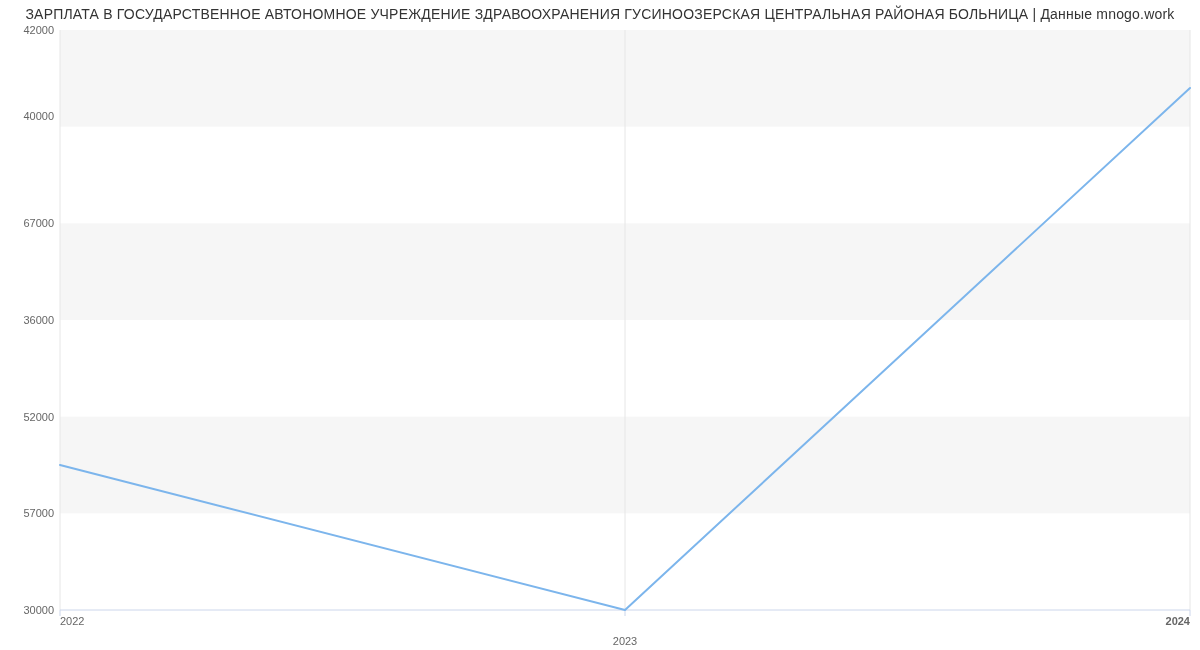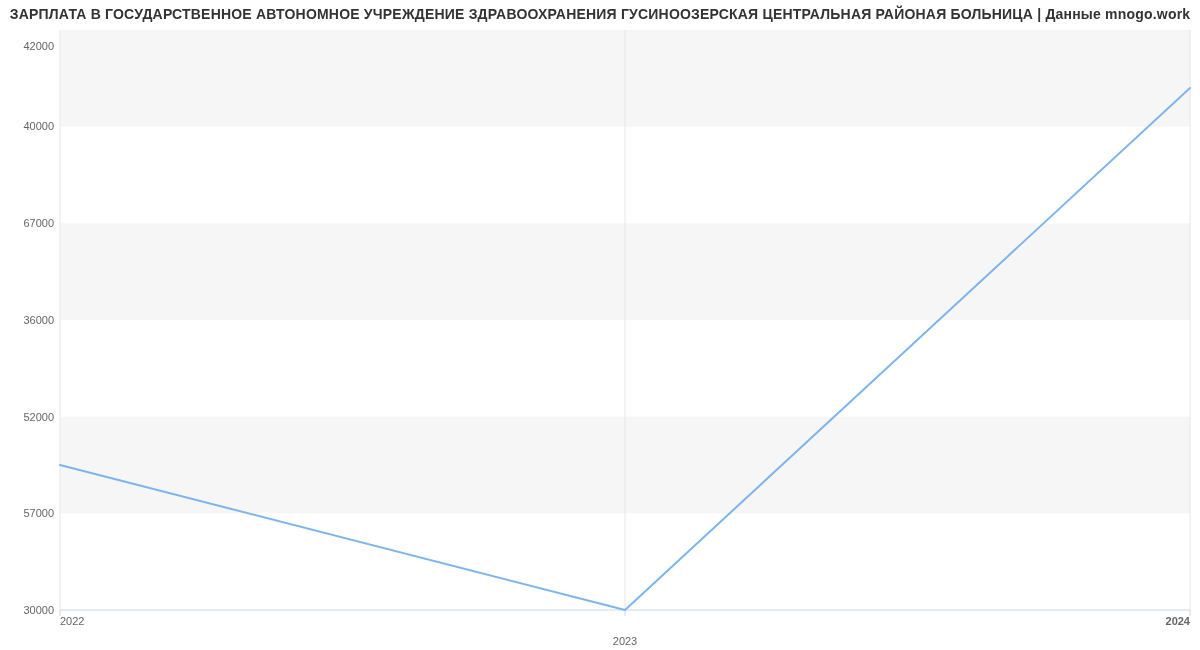--- a/index.html
+++ b/index.html
@@ -16,21 +16,21 @@
     width: 1200px;
     height: 650px;
   }
   .chart-title {
     position: absolute;
     top: 6px;
     left: 0;
     width: 100%;
     text-align: center;
     font-size: 14px;
-    font-weight: bold;
+    font-weight: normal;
     color: #333333;
     letter-spacing: 0.2px;
   }
   .plot-area {
     position: absolute;
     left: 60px;
     top: 30px;
     width: 1130px;
     height: 580px;
   }
@@ -63,22 +63,22 @@
 
 <div class="chart-container">
 
   <div class="chart-title">ЗАРПЛАТА В ГОСУДАРСТВЕННОЕ АВТОНОМНОЕ УЧРЕЖДЕНИЕ ЗДРАВООХРАНЕНИЯ ГУСИНООЗЕРСКАЯ ЦЕНТРАЛЬНАЯ РАЙОНАЯ БОЛЬНИЦА | Данные mnogo.work</div>
 
   <div class="y-tick-label" style="top:610px;">30000</div>
   <div class="y-tick-label" style="top:513.33px;">57000</div>
   <div class="y-tick-label" style="top:416.67px;">52000</div>
   <div class="y-tick-label" style="top:320px;">36000</div>
   <div class="y-tick-label" style="top:223.33px;">67000</div>
-  <div class="y-tick-label" style="top:126px;">40000</div>
-  <div class="y-tick-label" style="top:46px;">42000</div>
+  <div class="y-tick-label" style="top:116px;">40000</div>
+  <div class="y-tick-label" style="top:30px;">42000</div>
 
   <div class="x-tick-label" style="left:60px; transform:none;">2022</div>
   <div class="x-tick-label" style="left:625px;margin-top:20px;">2023</div>
   <div class="x-tick-label" style="left:1190px; transform:translateX(-100%);font-weight:bold;">2024</div>
 
   <div class="plot-area">
     <svg class="plot-svg" viewBox="0 0 1130 580" preserveAspectRatio="none">
 
       <rect x="0" y="0" width="1130" height="96.67" fill="#f6f6f6"></rect>
       <rect x="0" y="193.33" width="1130" height="96.67" fill="#f6f6f6"></rect>

